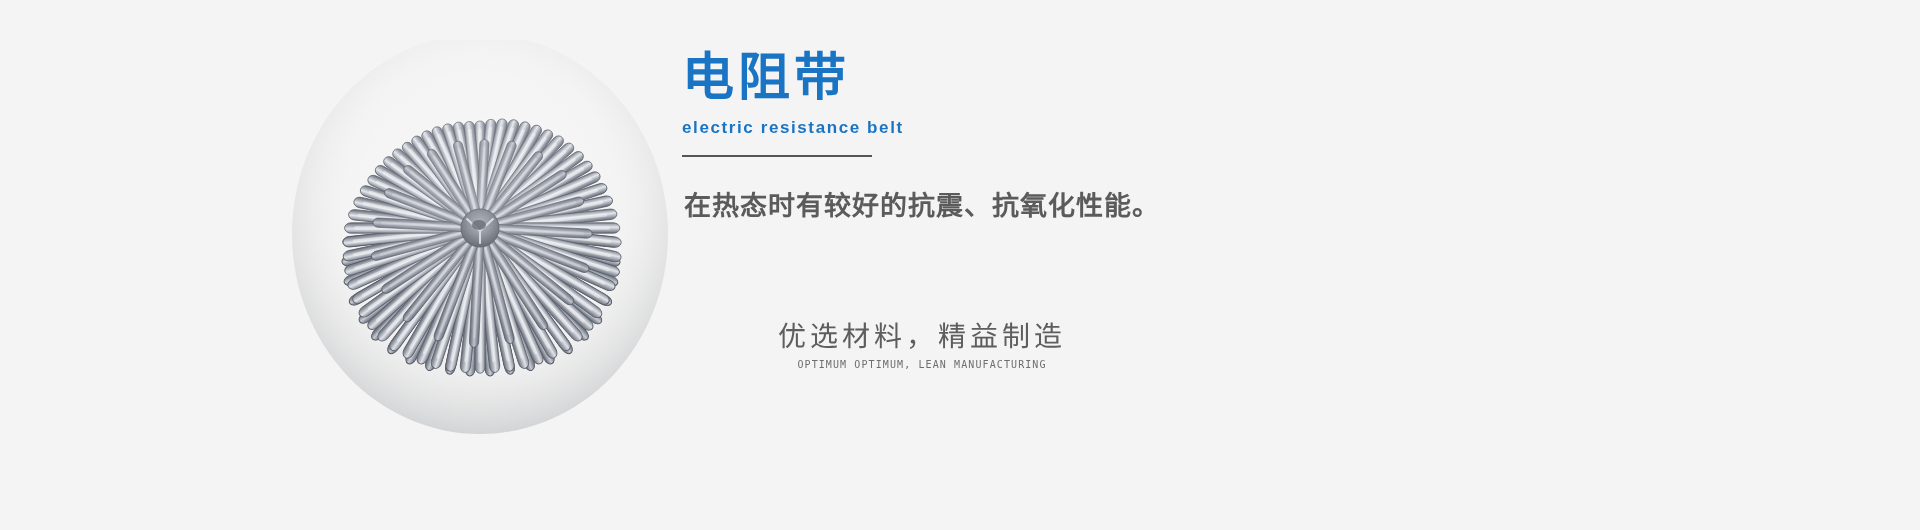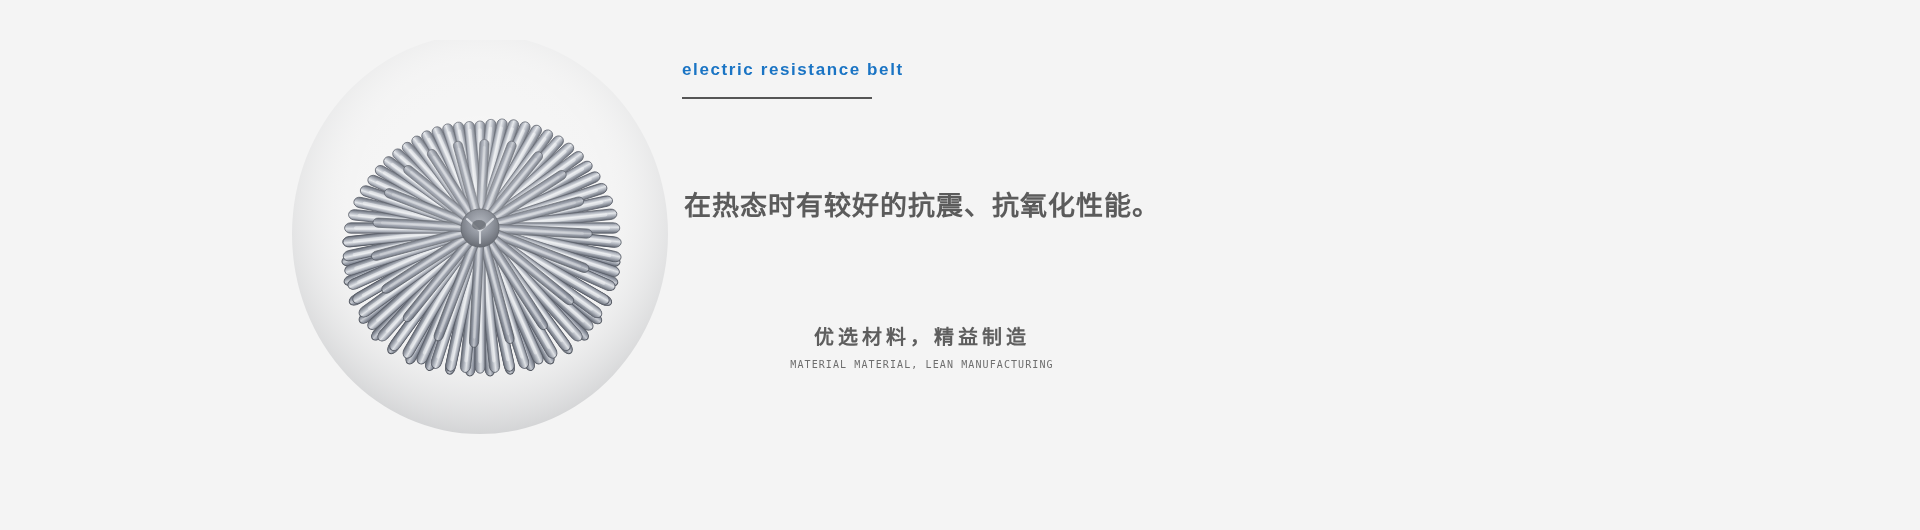--- a/index.html
+++ b/index.html
@@ -99,23 +99,23 @@
 
   
   .slogan {
     position: absolute;
     left: 90px;
     top: 318px;
     width: 300px;
     text-align: center;
   }
   .slogan-cn {
-    font-size: 20px;
+    font-size: 28px;
     line-height: 38px;
-    font-weight: 700;
+    font-weight: 400;
     color: #5e5e5e;
     letter-spacing: 4px;
     white-space: nowrap;
   }
   .slogan-en {
     margin-top: 2px;
     font-family: "DejaVu Sans Mono", "Liberation Mono", monospace;
     font-size: 10px;
     line-height: 14px;
     color: #6e6e6e;
@@ -284,27 +284,28 @@
         <ellipse cx="-1" cy="-3" rx="7" ry="5" fill="#2f343d" opacity="0.75"></ellipse>
 
         <ellipse cx="0" cy="6" rx="188" ry="200" fill="url(#shade)"></ellipse>
       </g>
     </svg>
   </figure>
 
   <div class="content">
 
     <div class="title-block">
+      <h1 class="title-cn">电阻带</h1>
       <div class="title-en">electric resistance belt</div>
       <div class="title-rule"></div>
     </div>
 
     <div class="description">
       <p>在热态时有较好的抗震、抗氧化性能。</p>
     </div>
 
     <div class="slogan">
       <div class="slogan-cn">优选材料，精益制造</div>
-      <div class="slogan-en">MATERIAL MATERIAL, LEAN MANUFACTURING</div>
+      <div class="slogan-en">OPTIMUM OPTIMUM, LEAN MANUFACTURING</div>
     </div>
 
   </div>
 </div>
 
 </body></html>

